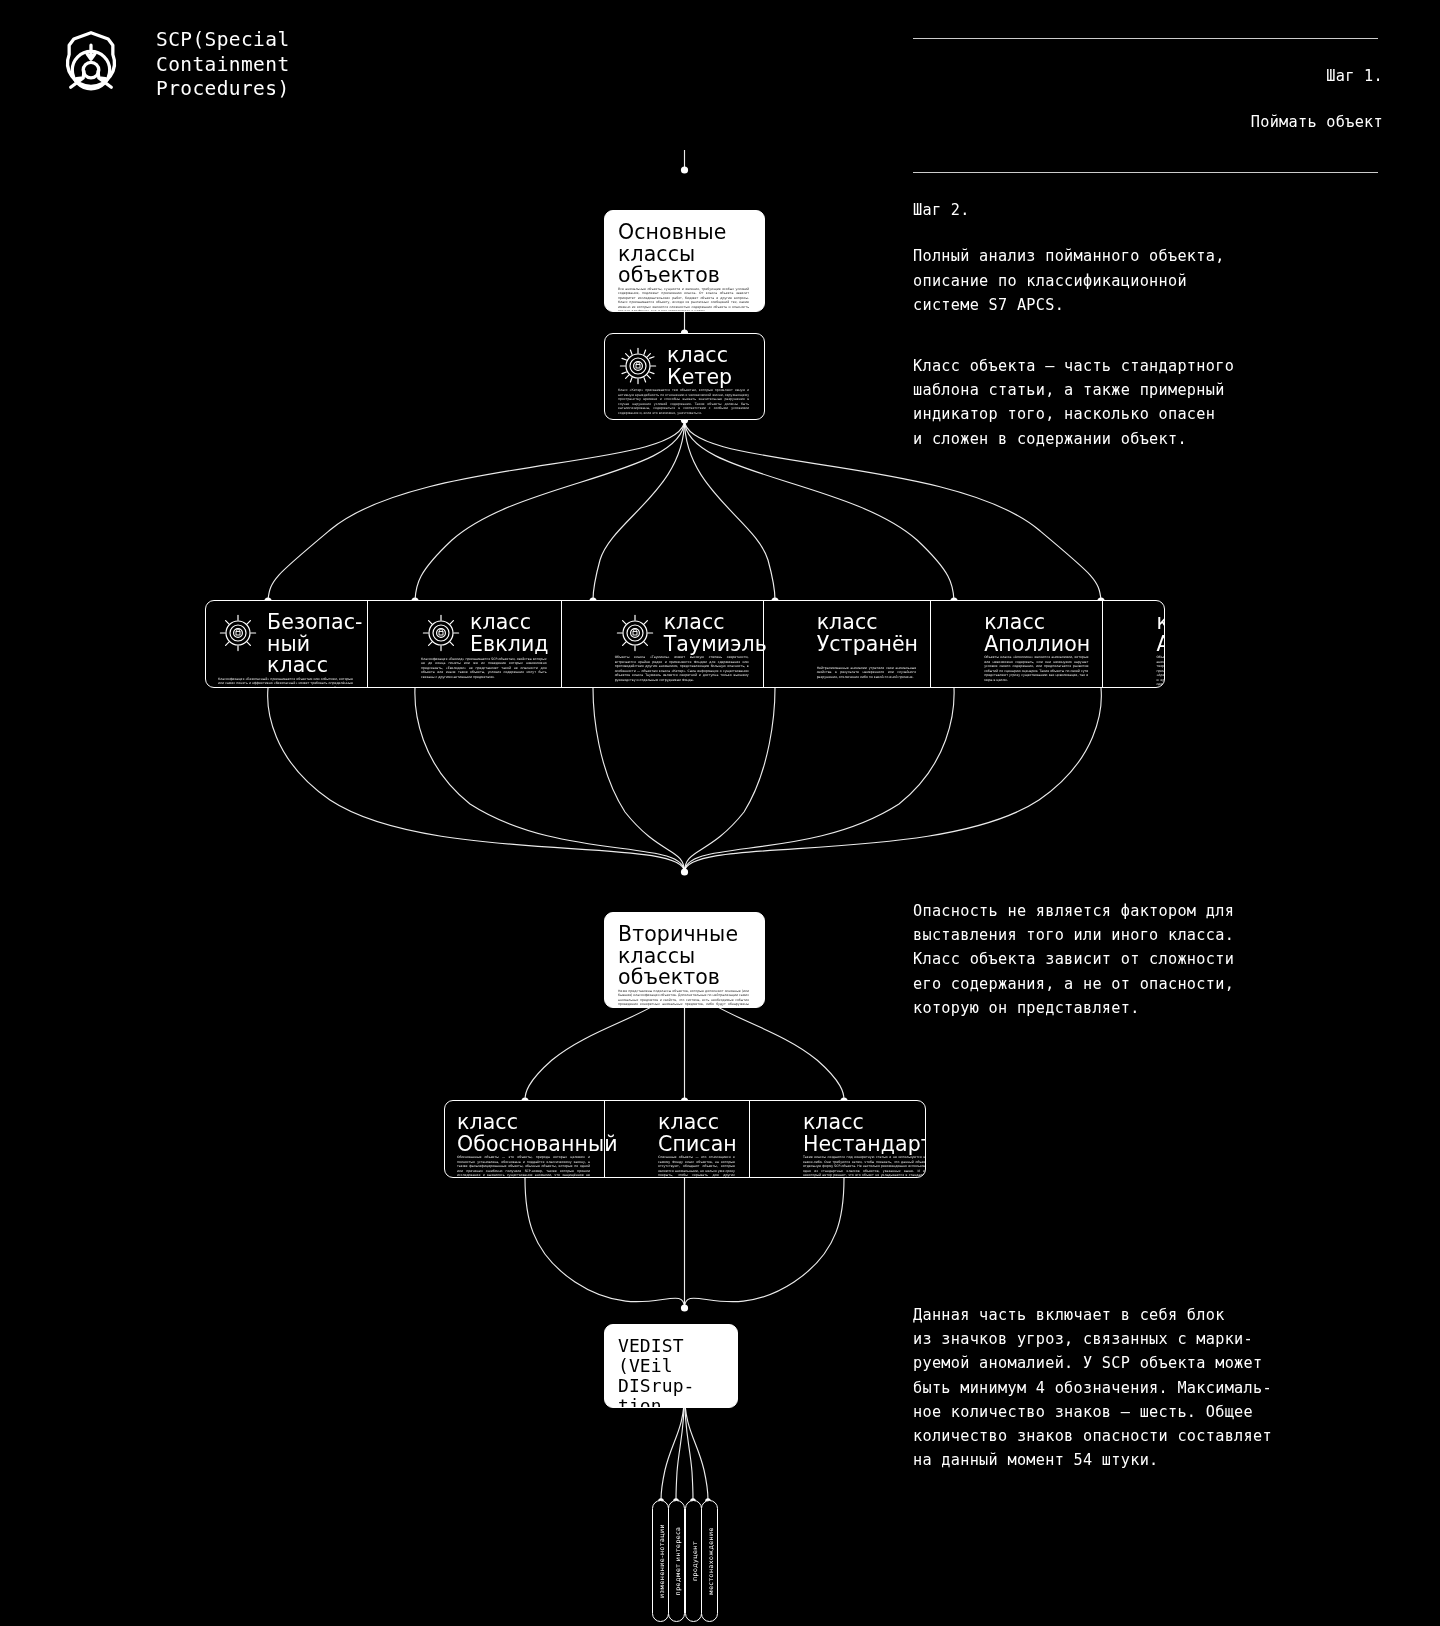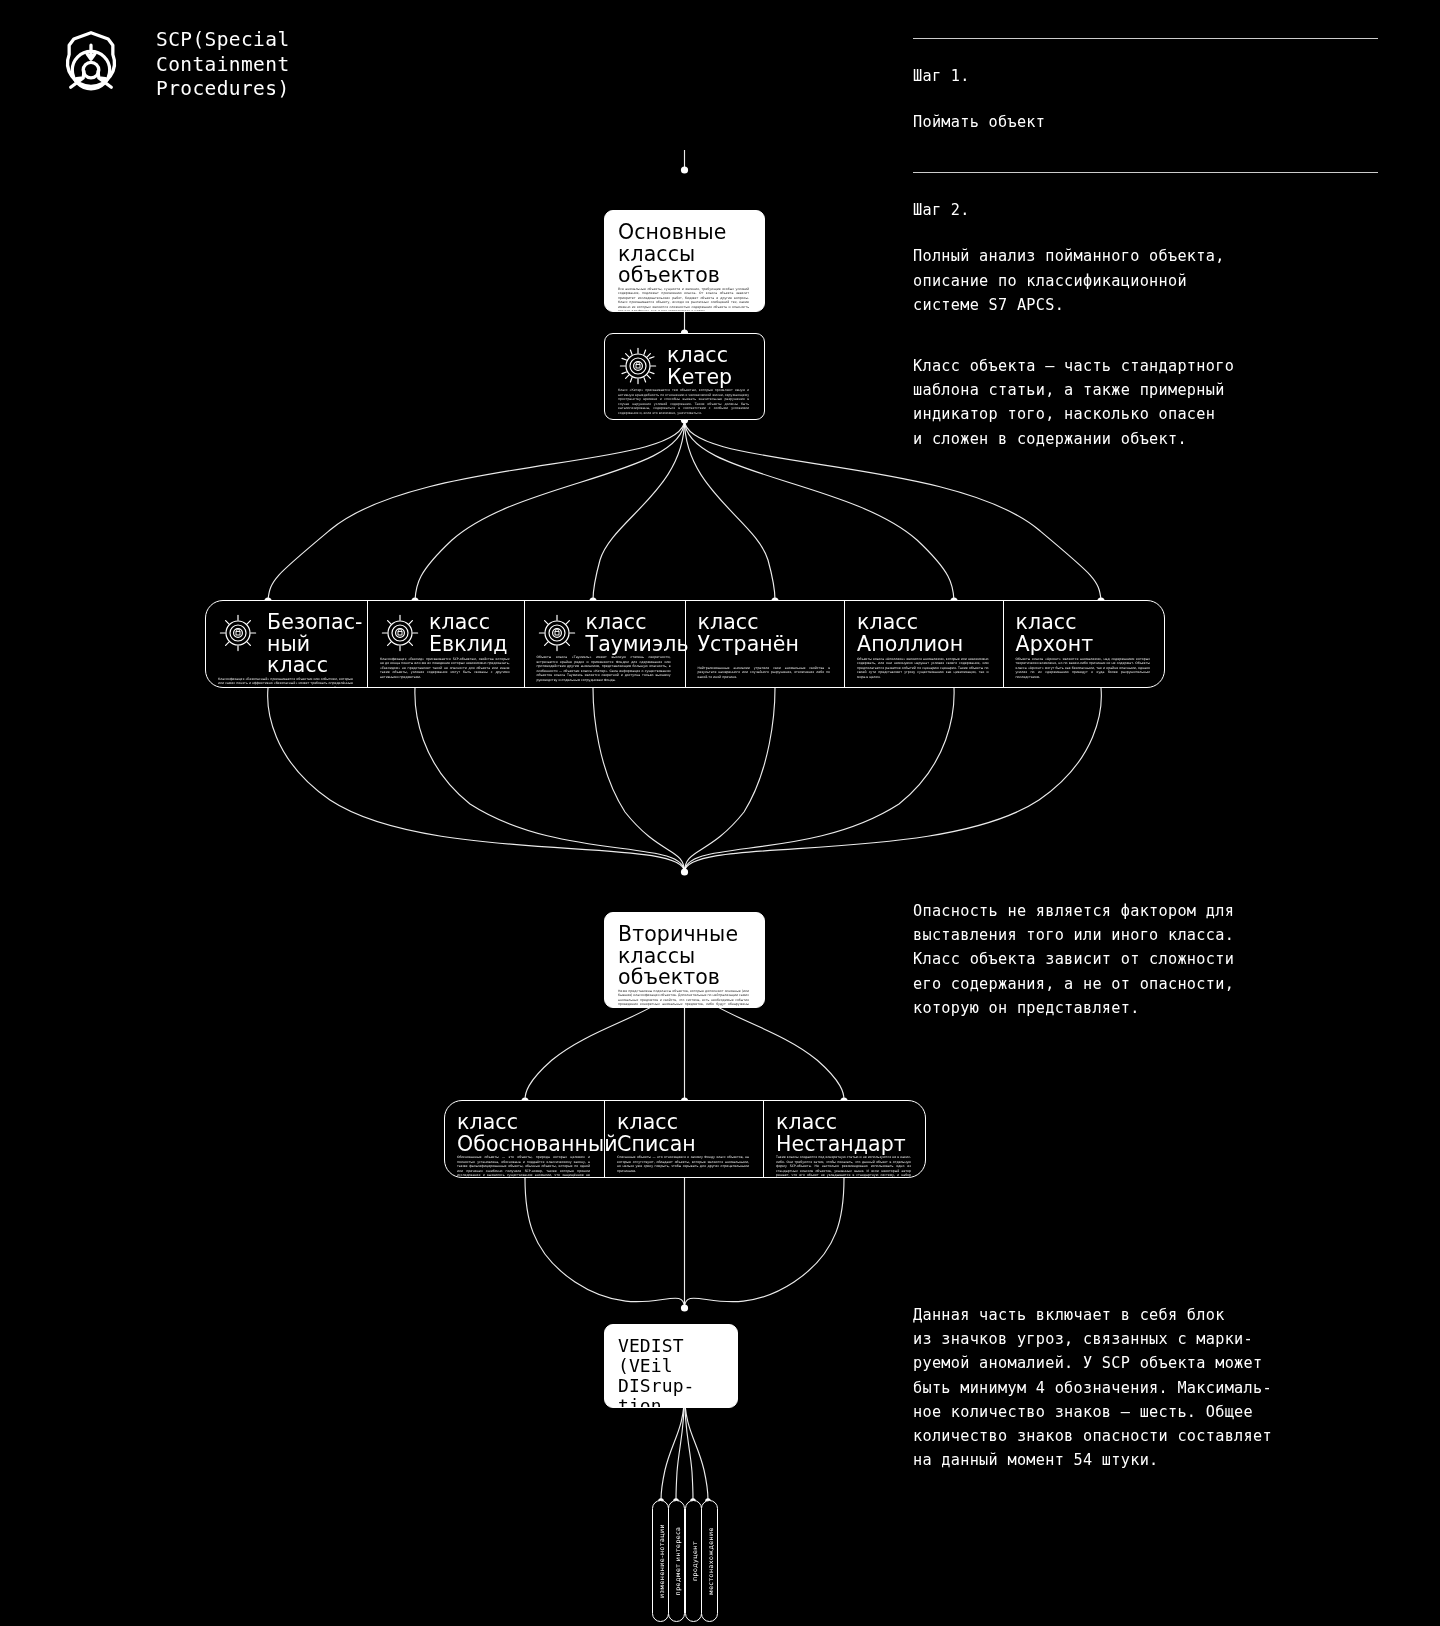--- a/index.html
+++ b/index.html
@@ -46,21 +46,21 @@
     margin-top: auto;
     font-size: 3.15px; line-height: 4.5px; letter-spacing: 0;
     font-family: "DejaVu Sans", sans-serif;
     text-align: justify; opacity: .92;
     padding-right: 2px;
   }
   .node.light .node-body { color: #111; }
   .node.dark .node-body { color: #e9e9e9; }
 
   
-  .rowcard { position: absolute; border: 1.1px solid #fff; border-radius: 18px; background: #000; overflow: hidden; display: flex; }
+  .rowcard { position: absolute; border: 1.1px solid #fff; border-radius: 9px; background: #000; overflow: hidden; display: flex; gap: 41px; }
   .rowcard > .cell { border-right: 1.1px solid #fff; position: relative; display: flex; flex-direction: column; padding: 11px 12px 8px 12px; }
   .rowcard > .cell:last-child { border-right: none; }
 
   
   .target { position: absolute; left: 622px; top: 24px; width: 125px; height: 125px; }
   .target .ring1 { position: absolute; inset: 0; border: 1.1px solid #fff; border-radius: 50%; }
   .target .ring2 { position: absolute; inset: 7px; border: 1.1px solid #fff; border-radius: 50%; }
   .target .hline { position: absolute; left: -40px; right: -40px; top: 50%; height: 1px; background: #fff; opacity: .75; }
   .target .vline { position: absolute; top: -26px; bottom: -26px; left: 50%; width: 1px; background: #fff; opacity: .75; }
   .target-label { position: absolute; left: 0; right: 0; top: 42px; text-align: center; font-size: 14px; letter-spacing: .6px; }
@@ -359,21 +359,21 @@
   <div class="tag" style="left:668px; top:1500px;">
     <span>предмет интереса</span>
   </div>
   <div class="tag" style="left:685px; top:1500px;">
     <span>продуцент</span>
   </div>
   <div class="tag" style="left:701px; top:1500px;">
     <span>местонахождение</span>
   </div>
 
-  <div class="side" style="top:38px;">
+  <div class="side" style="top:38px;text-align:right;">
     <div class="rule"></div>
     <p>Шаг 1.</p>
     <p>Поймать объект</p>
   </div>
 
   <div class="side" style="top:172px;">
     <div class="rule"></div>
     <p>Шаг 2.</p>
     <p>Полный анализ пойманного объекта,
 описание по классификационной

